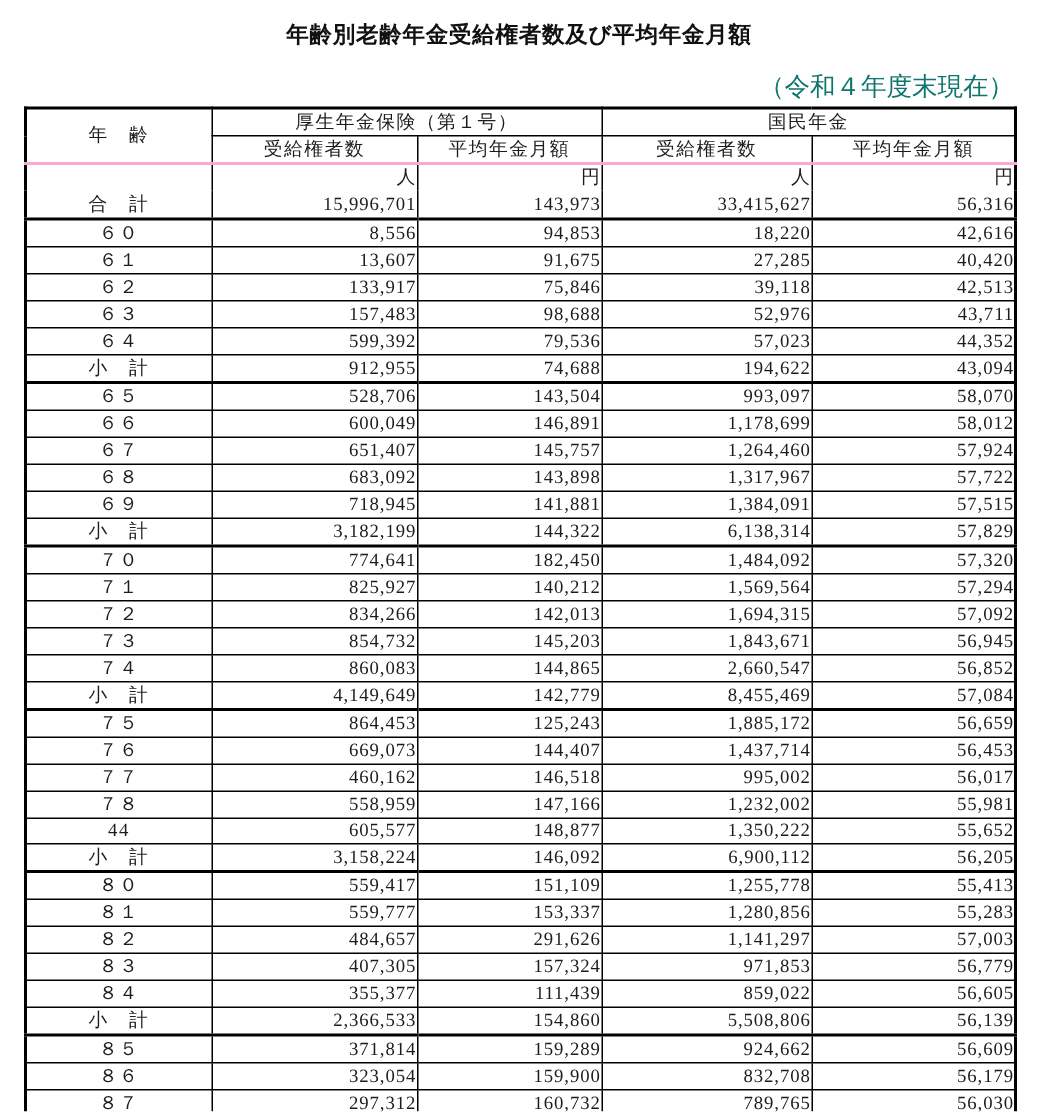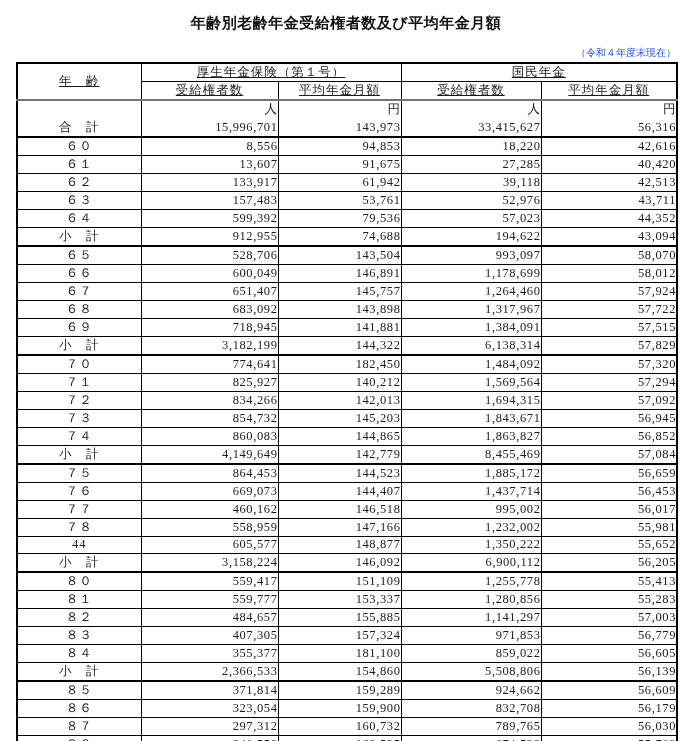--- a/index.html
+++ b/index.html
@@ -18,42 +18,42 @@
     font-weight: bold;
     font-size: 15px;
     letter-spacing: 0.5px;
     color: #111;
   }
   .subtitle {
     width: 676px;
     margin-top: 13px;
     text-align: right;
     font-family: "Liberation Serif", "DejaVu Serif", serif;
-    font-size: 10px;
-    color: #1d4ed8;
+    font-size: 17px;
+    color: #0f766e;
   }
   table.pension {
     margin-left: 16px;
     margin-top: 2px;
     width: 660px;
     border-collapse: collapse;
     table-layout: fixed;
     border: 2px solid #000;
     font-family: "Liberation Serif", "DejaVu Serif", serif;
     font-size: 12.5px;
     color: #1c1c1c;
   }
   table.pension th,
   table.pension td {
     border: 1px solid #000;
     padding: 0;
     overflow: hidden;
     white-space: nowrap;
   }
-  thead { border-bottom: 2px solid #737373; text-decoration: underline; }
+  thead { border-bottom: 2px solid #f9a8d4; }
   thead th {
     font-weight: normal;
     text-align: center;
     height: 17px;
     letter-spacing: 1px;
   }
   tbody tr { height: 16.5px; }
   tbody tr.units-row { height: 14px; }
   tbody tr.units-row td { border-bottom-style: hidden; }
   tbody tr.total-row { height: 19px; }
@@ -114,28 +114,28 @@
         <tr>
           <td class="age">６１</td>
           <td class="num">13,607</td>
           <td class="num">91,675</td>
           <td class="num">27,285</td>
           <td class="num">40,420</td>
         </tr>
         <tr>
           <td class="age">６２</td>
           <td class="num">133,917</td>
-          <td class="num">61,942</td>
+          <td class="num">75,846</td>
           <td class="num">39,118</td>
           <td class="num">42,513</td>
         </tr>
         <tr>
           <td class="age">６３</td>
           <td class="num">157,483</td>
-          <td class="num">53,761</td>
+          <td class="num">98,688</td>
           <td class="num">52,976</td>
           <td class="num">43,711</td>
         </tr>
         <tr>
           <td class="age">６４</td>
           <td class="num">599,392</td>
           <td class="num">79,536</td>
           <td class="num">57,023</td>
           <td class="num">44,352</td>
         </tr>
@@ -213,34 +213,34 @@
           <td class="age">７３</td>
           <td class="num">854,732</td>
           <td class="num">145,203</td>
           <td class="num">1,843,671</td>
           <td class="num">56,945</td>
         </tr>
         <tr>
           <td class="age">７４</td>
           <td class="num">860,083</td>
           <td class="num">144,865</td>
-          <td class="num">1,863,827</td>
+          <td class="num">2,660,547</td>
           <td class="num">56,852</td>
         </tr>
         <tr>
           <td class="age">小　計</td>
           <td class="num">4,149,649</td>
           <td class="num">142,779</td>
           <td class="num">8,455,469</td>
           <td class="num">57,084</td>
         </tr>
         <tr class="group-start">
           <td class="age">７５</td>
           <td class="num">864,453</td>
-          <td class="num">144,523</td>
+          <td class="num">125,243</td>
           <td class="num">1,885,172</td>
           <td class="num">56,659</td>
         </tr>
         <tr>
           <td class="age">７６</td>
           <td class="num">669,073</td>
           <td class="num">144,407</td>
           <td class="num">1,437,714</td>
           <td class="num">56,453</td>
         </tr>
@@ -282,35 +282,35 @@
         <tr>
           <td class="age">８１</td>
           <td class="num">559,777</td>
           <td class="num">153,337</td>
           <td class="num">1,280,856</td>
           <td class="num">55,283</td>
         </tr>
         <tr>
           <td class="age">８２</td>
           <td class="num">484,657</td>
-          <td class="num">155,885</td>
+          <td class="num">291,626</td>
           <td class="num">1,141,297</td>
           <td class="num">57,003</td>
         </tr>
         <tr>
           <td class="age">８３</td>
           <td class="num">407,305</td>
           <td class="num">157,324</td>
           <td class="num">971,853</td>
           <td class="num">56,779</td>
         </tr>
         <tr>
           <td class="age">８４</td>
           <td class="num">355,377</td>
-          <td class="num">181,100</td>
+          <td class="num">111,439</td>
           <td class="num">859,022</td>
           <td class="num">56,605</td>
         </tr>
         <tr>
           <td class="age">小　計</td>
           <td class="num">2,366,533</td>
           <td class="num">154,860</td>
           <td class="num">5,508,806</td>
           <td class="num">56,139</td>
         </tr>

